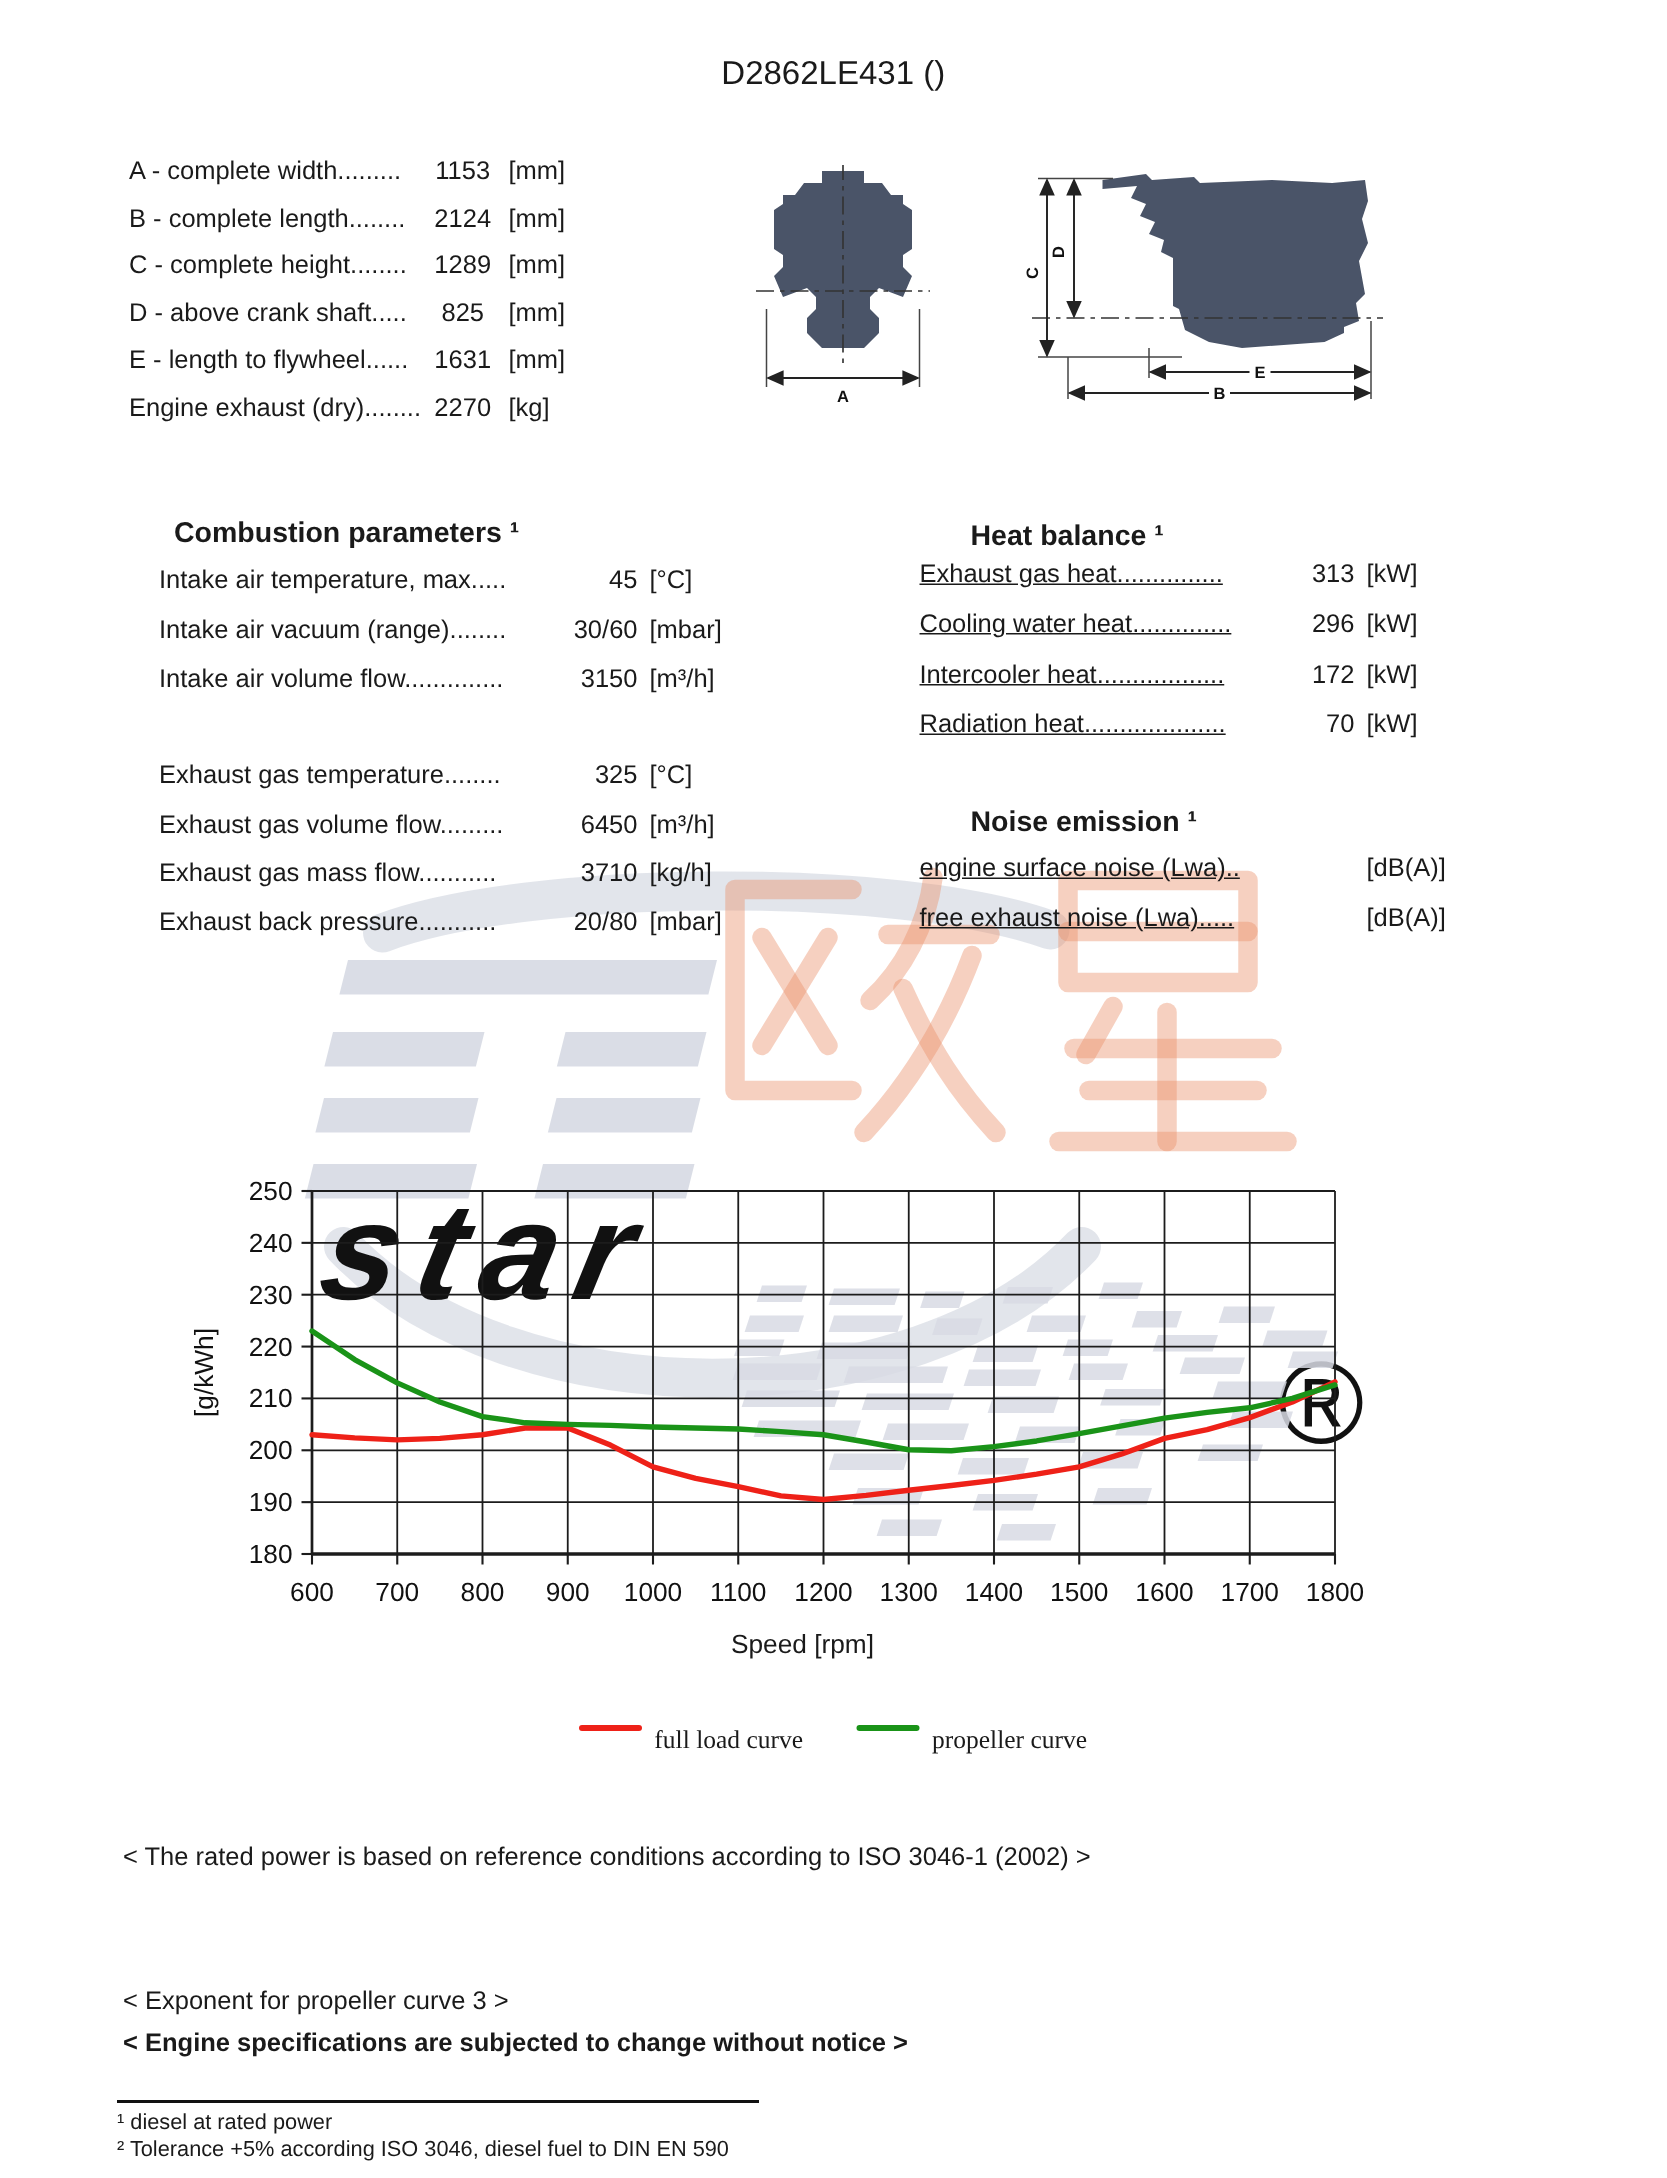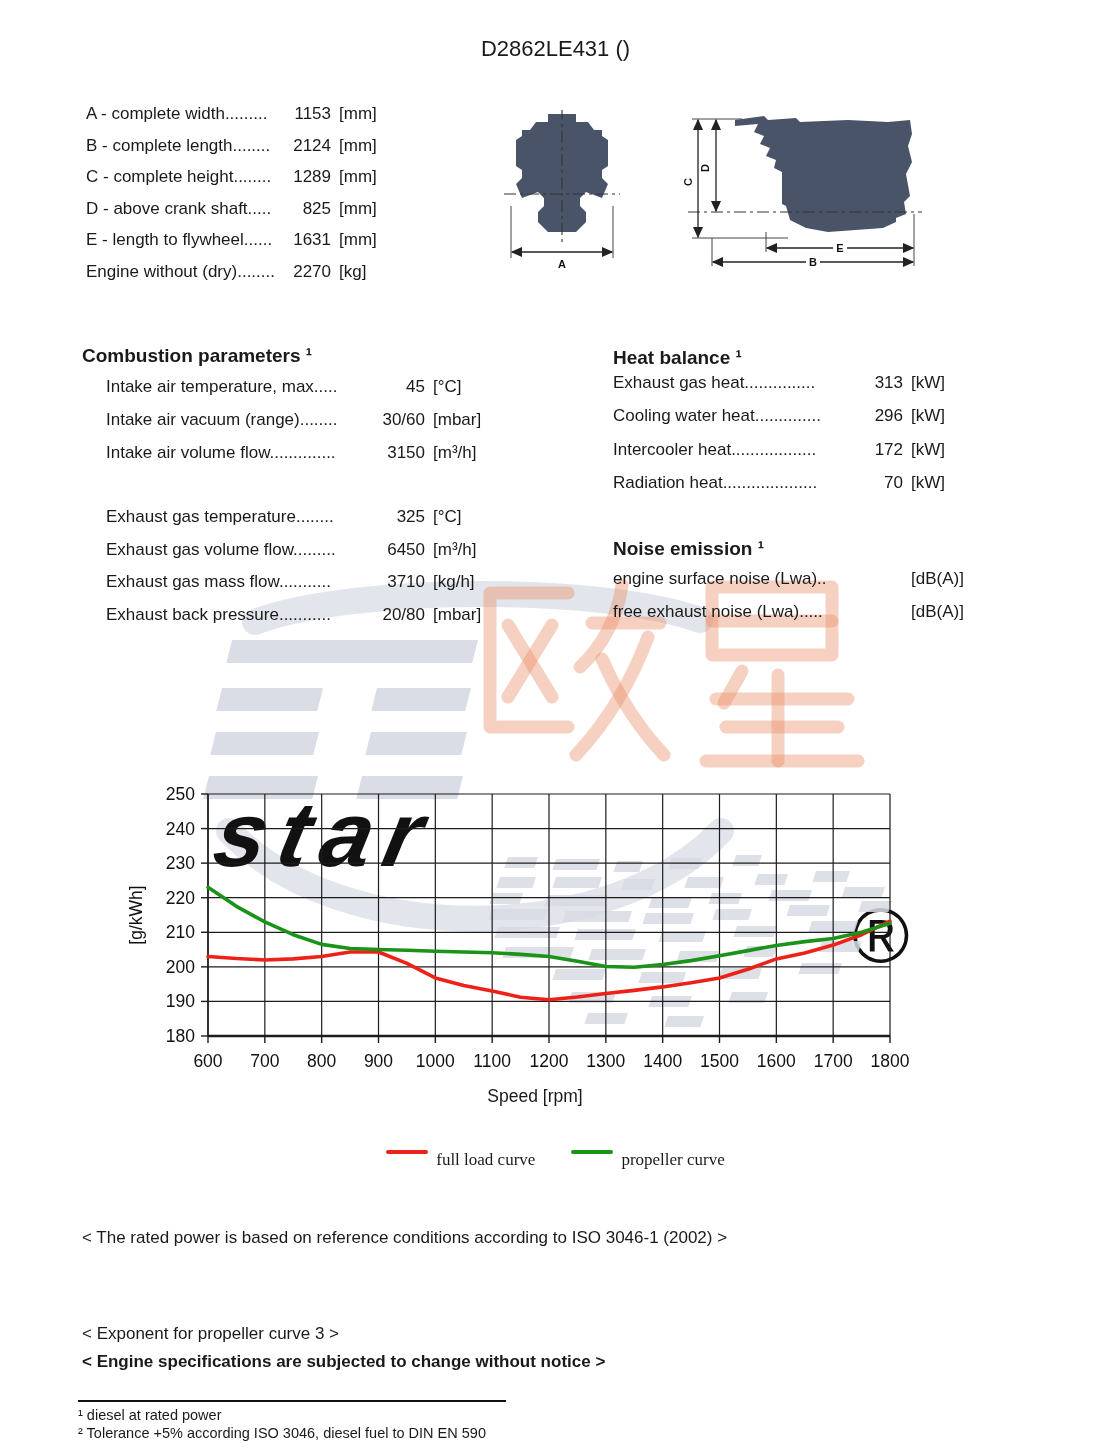--- a/index.html
+++ b/index.html
@@ -2,25 +2,25 @@
 <html><head>
 <meta charset="utf-8">
 <style>
   html,body{margin:0;padding:0;background:#fff;}
   #page{position:relative;width:1111px;height:1452px;background:#fff;overflow:hidden;
         font-family:"Liberation Sans",sans-serif;color:#1a1a1a;}
   #wm{position:absolute;left:0;top:0;z-index:0;}
   #chart-wrap{position:absolute;left:120px;top:760px;z-index:1;}
   #doc-title{position:absolute;left:0;top:36px;width:1111px;text-align:center;
              font-size:22px;z-index:2;}
-  .heading{position:absolute;font-size:19px;font-weight:bold;z-index:2;}
+  .heading{position:absolute;font-size:19px;font-weight:bold;z-index:2;margin-left:34px;}
   .row{position:absolute;display:flex;font-size:17px;white-space:nowrap;z-index:2;}
-  .dims .lbl{width:200px;} .dims .val{width:45px;text-align:right;}
+  .dims .lbl{width:200px;} .dims .val{width:45px;text-align:center;}
   .comb .lbl{width:272px;margin-left:20px;} .comb .val{width:47px;text-align:right;}
-  .heat .lbl{width:245px;} .heat .val{width:45px;text-align:right;}
+  .heat .lbl{width:245px;text-decoration:underline;} .heat .val{width:45px;text-align:right;}
   .unit{margin-left:8px;}
   #chart-title{position:absolute;left:120px;top:724px;width:830px;text-align:center;
                font-size:19.5px;z-index:2;}
   #xaxis-title{position:absolute;left:120px;top:1086px;width:830px;text-align:center;
                font-size:17.5px;z-index:2;}
   #legend{position:absolute;left:0;top:1150px;width:1111px;display:flex;
           justify-content:center;align-items:center;gap:10px;font-size:17px;z-index:2;}
   .swatch{width:42px;height:4px;border-radius:2px;}
   .legend-item{display:flex;align-items:flex-start;gap:8px;font-family:Liberation Serif, serif;}
   .legend-gap{width:16px;}
@@ -134,21 +134,21 @@
     <span class="lbl">D - above crank shaft.....</span>
     <span class="val">825</span>
     <span class="unit">[mm]</span>
   </div>
   <div class="row dims" style="left:86px;top:230px">
     <span class="lbl">E - length to flywheel......</span>
     <span class="val">1631</span>
     <span class="unit">[mm]</span>
   </div>
   <div class="row dims" style="left:86px;top:262px">
-    <span class="lbl">Engine without (dry)........</span>
+    <span class="lbl">Engine exhaust (dry)........</span>
     <span class="val">2270</span>
     <span class="unit">[kg]</span>
   </div>
 
   <svg class="dimsvg" style="left:498px;top:110px" width="132" height="165">
     <defs>
       <marker id="ah" markerWidth="10" markerHeight="8" refX="8" refY="4" orient="auto-start-reverse">
         <path d="M0,0 L9,4 L0,8 Z" fill="#222"></path>
       </marker>
     </defs>

